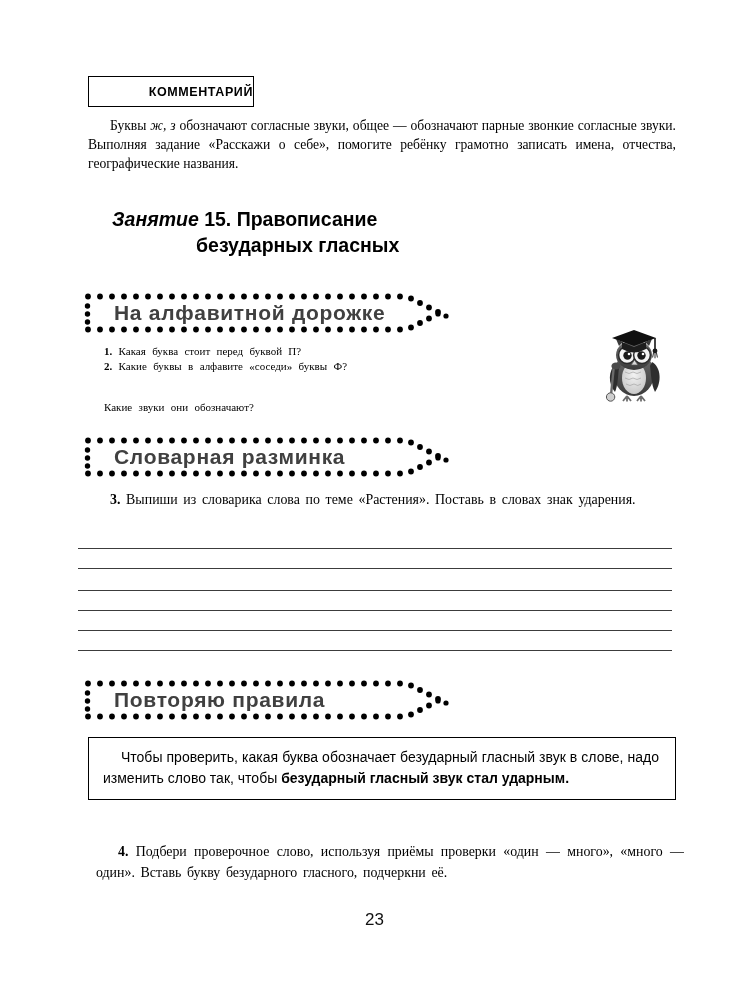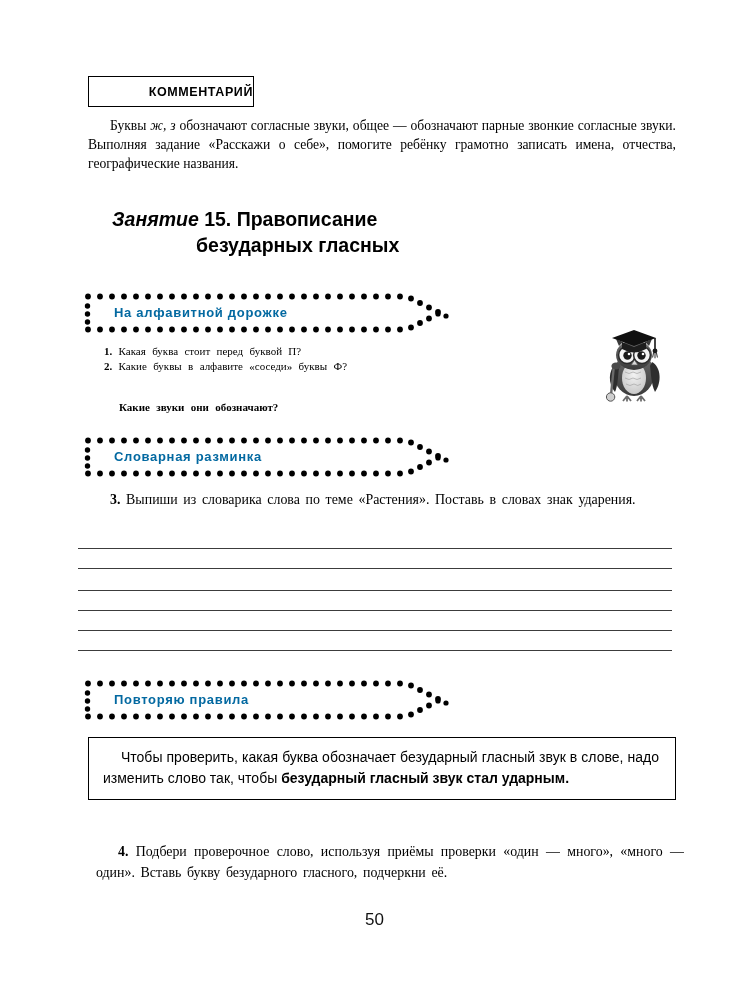--- a/index.html
+++ b/index.html
@@ -84,24 +84,24 @@
   }
   .banner svg { display: block; }
   .banner-label {
     position: absolute;
     left: 30px;
     top: 0;
     height: 40px;
     line-height: 40px;
     font-family: "Liberation Sans", "DejaVu Sans", sans-serif;
     font-weight: bold;
-    font-size: 13px;
+    font-size: 21px;
     letter-spacing: 0.7px;
     white-space: nowrap;
-    color: #0369a1;
+    color: #404040;
   }
 
   
   .ex-text {
     position: absolute;
     font-size: 13.9px;
     line-height: 21px;
     text-align: justify;
     text-justify: inter-word;
     word-spacing: 2.2px;
@@ -270,21 +270,21 @@
   <div class="q-line" style="left:104px; top:341px;">
     <b>1.</b>
     <span>Какая буква стоит перед буквой П?</span>
   </div>
 
   <div class="q-line" style="left:104px; top:356px;">
     <b>2.</b>
     <span>Какие буквы в алфавите «соседи» буквы Ф?</span>
   </div>
 
-  <div class="q-line" style="left:119px; top:397px;font-weight:bold;">
+  <div class="q-line" style="left:104px; top:397px;">
     <span>Какие звуки они обозначают?</span>
   </div>
 
   <div class="owl">
     <svg width="72" height="82" viewBox="0 0 72 82" aria-hidden="true">
       <defs>
         <linearGradient id="bodyGrad" x1="0" y1="0" x2="0" y2="1">
           <stop offset="0%" stop-color="#6e6e6e"></stop>
           <stop offset="100%" stop-color="#3a3a3a"></stop>
         </linearGradient>
@@ -499,15 +499,15 @@
   <div class="rule-box">
     <p>
       <span class="ind"></span><span>Чтобы проверить, какая буква обозначает безударный гласный звук в слове, надо изменить слово так, чтобы </span><span class="strong">безударный гласный звук стал ударным.</span>
     </p>
   </div>
 
   <div class="ex-text" style="left:96px; top:841px; width:588px;">
     <span class="ind"></span><b>4.</b><span> Подбери проверочное слово, используя приёмы проверки «один — много», «много — один». Вставь букву безударного гласного, подчеркни её.</span>
   </div>
 
-  <div class="page-number">50</div>
+  <div class="page-number">23</div>
 
 </div>
 
 </body></html>

